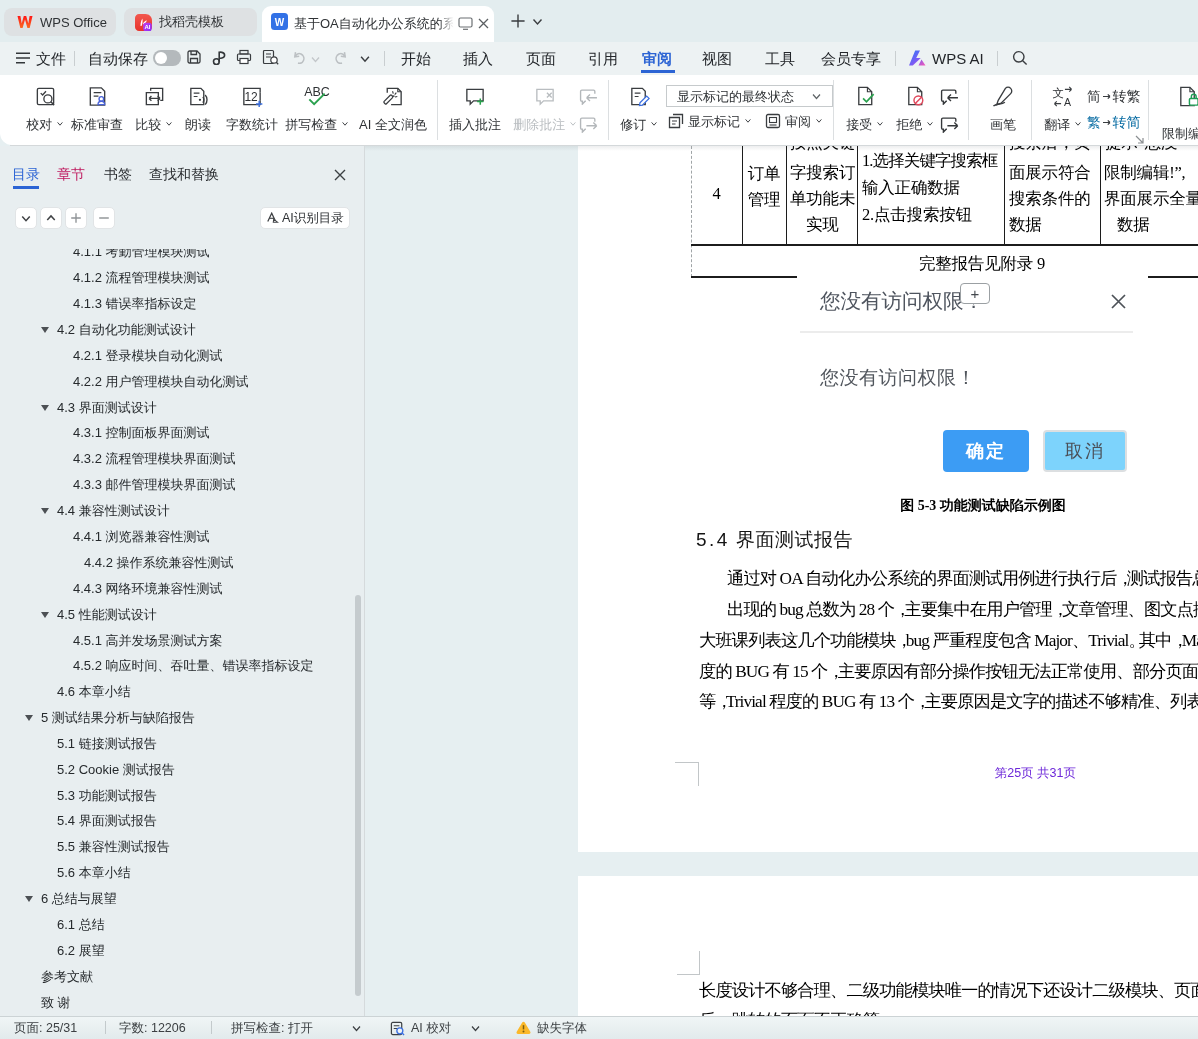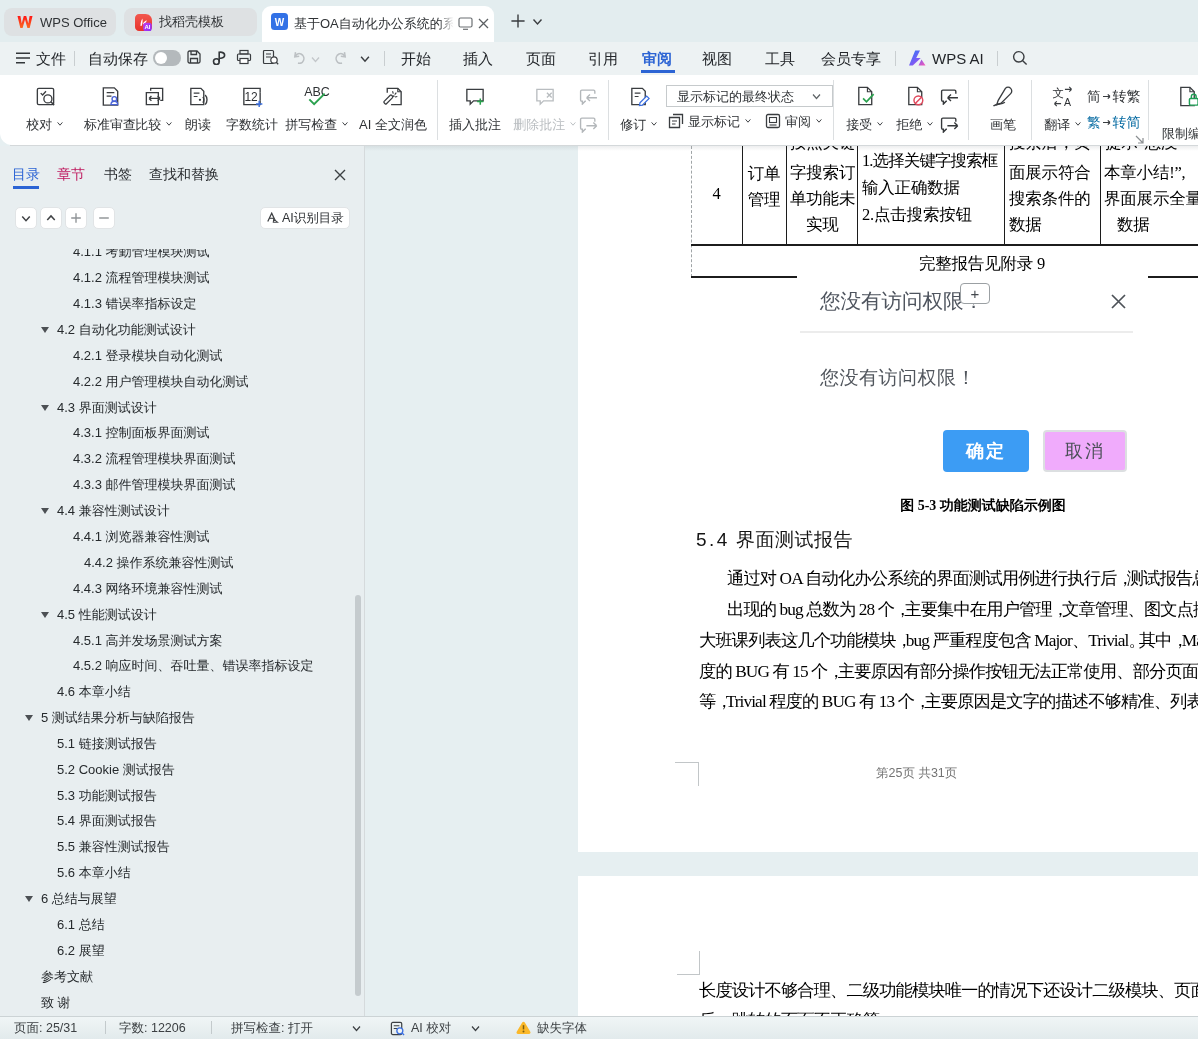--- a/index.html
+++ b/index.html
@@ -153,21 +153,21 @@
  <svg width="23" height="23" viewBox="0 0 24 24">
       <rect x="3.5" y="3.5" width="17" height="17" rx="1.5" stroke="#3a3d40" stroke-width="1.4" fill="none"></rect>
       <path d="M7 8.5 L9 10.5 L12.5 6.5" stroke="#3a3d40" stroke-width="1.4" fill="none"></path>
       <circle cx="14.5" cy="14.5" r="4.2" stroke="#3a3d40" stroke-width="1.4" fill="#fff"></circle>
       <path d="M17.6 17.6 L21 21" stroke="#3a3d40" stroke-width="1.5"></path>
     </svg>
  <div class="rlab">校对 <svg class="car" viewBox="0 0 10 10">
         <path d="M2 3 L5 6.5 L8 3" stroke="#3a3d40" stroke-width="1.2" fill="none"></path>
       </svg></div>
 </div>
-<div class="rb" style="left:82px;width:56px">
+<div class="rb" style="left:69px;width:56px">
  <svg width="23" height="23" viewBox="0 0 24 24">
       <path d="M4.5 3 H16 L19.5 6.5 V21 H4.5 Z" stroke="#3a3d40" stroke-width="1.4" fill="none"></path>
       <path d="M8 8 H16 M8 11.5 H13" stroke="#3a3d40" stroke-width="1.3"></path>
       <circle cx="16" cy="14.5" r="2.4" stroke="#4a63d8" stroke-width="1.4" fill="#fff"></circle>
       <path d="M12.5 20.5 C12.5 18.5,14 17,16 17 C18 17,19.5 18.5,19.5 20.5 Z" stroke="#4a63d8" stroke-width="1.4" fill="#fff"></path>
     </svg>
  <div class="rlab">标准审查</div>
 </div>
 <div class="rb" style="left:128px;width:52px">
  <svg width="23" height="23" viewBox="0 0 24 24">
@@ -438,45 +438,45 @@
 <div class="ttxt" style="left:862px;top:202px">2.点击搜索按钮</div>
 <div class="ab" style="left:1005px;top:146px;width:94px;height:7px;overflow:hidden">
     <div class="ttxt" style="left:4px;top:-16px">搜索后，页</div>
   </div>
 <div class="ttxt" style="left:1009px;top:160px">面展示符合</div>
 <div class="ttxt" style="left:1009px;top:186px">搜索条件的</div>
 <div class="ttxt" style="left:1009px;top:212px">数据</div>
 <div class="ab" style="left:1101px;top:146px;width:97px;height:7px;overflow:hidden">
     <div class="ttxt" style="left:4px;top:-16px">提示“您没</div>
   </div>
-<div class="ttxt" style="left:1104px;top:160px">本章小结!”,</div>
+<div class="ttxt" style="left:1104px;top:160px">限制编辑!”,</div>
 <div class="ttxt" style="left:1104px;top:186px">界面展示全量</div>
 <div class="ttxt" style="left:1117px;top:212px">数据</div>
 <div class="ttxt" style="left:691px;top:251px;width:582px;text-align:center">完整报告见附录 9</div>
 
 <div class="ab" style="left:797px;top:277px;width:351px;height:215px;background:#fff">
  <div class="ab ui" style="left:23px;top:10px;font-size:20.5px;color:#4e545e;letter-spacing:0">您没有访问权限！</div>
  <div class="ab" style="left:163px;top:6px;width:30px;height:21px;background:#fff;border:1px solid #9ba0a3;border-radius:4px;box-sizing:border-box;text-align:center;line-height:19px;font-size:15px;color:#44494e">+</div>
  <svg class="ab" style="left:313px;top:16px" width="17" height="17" viewBox="0 0 17 17">
       <path d="M2 2 L15 15 M15 2 L2 15" stroke="#4d5258" stroke-width="1.7"></path>
     </svg>
  <div class="ab" style="left:3px;top:54px;width:333px;height:2px;background:#ececec"></div>
  <div class="ab ui" style="left:23px;top:88px;font-size:19px;color:#51565d;letter-spacing:0.5px">您没有访问权限！</div>
  <div class="ab ui" style="left:146px;top:153px;width:86px;height:42px;background:#3c9cf4;border-radius:4px;color:#fff;font-size:18px;font-weight:bold;line-height:42px;text-align:center;letter-spacing:2px">确定</div>
- <div class="ab ui" style="left:246px;top:153px;width:84px;height:42px;background:#f0abfc;border:2px solid #dcdfe1;border-radius:4px;box-sizing:border-box;color:#4b5058;font-size:18px;line-height:38px;text-align:center;letter-spacing:2px">取消</div>
+ <div class="ab ui" style="left:246px;top:153px;width:84px;height:42px;background:#7dd3fc;border:2px solid #dcdfe1;border-radius:4px;box-sizing:border-box;color:#4b5058;font-size:18px;line-height:38px;text-align:center;letter-spacing:2px">取消</div>
 </div>
 <div class="ab doc" style="left:691px;top:497px;width:584px;text-align:center;font-size:14px;font-weight:bold;color:#000">图 5-3 功能测试缺陷示例图</div>
 <div class="ab ui" style="left:696px;top:527px;font-size:19px;color:#141414"><span style="letter-spacing:2.5px">5.4</span><span style="margin-left:6px;letter-spacing:0.5px">界面测试报告</span></div>
 <div class="bodyline" style="left:727px;top:566px">通过对 OA 自动化办公系统的界面测试用例进行执行后<span class="pt">，</span>测试报告总结</div>
 <div class="bodyline" style="left:727px;top:597px">出现的 bug 总数为 28 个<span class="pt">，</span>主要集中在用户管理<span class="pt">，</span>文章管理、图文点播、直播列表、</div>
 <div class="bodyline" style="left:699px;top:628px">大班课列表这几个功能模块<span class="pt">，</span>bug 严重程度包含 Major、Trivial<span class="pt">。</span>其中<span class="pt">，</span>Major 程度</div>
 <div class="bodyline" style="left:699px;top:659px">度的 BUG 有 15 个<span class="pt">，</span>主要原因有部分操作按钮无法正常使用、部分页面无法打开</div>
 <div class="bodyline" style="left:699px;top:689px">等<span class="pt">，</span>Trivial 程度的 BUG 有 13 个<span class="pt">，</span>主要原因是文字的描述不够精准、列表的长度</div>
 <div class="ab" style="left:675px;top:762px;width:23px;height:23px;border-right:1px solid #c2c6c8;border-top:1px solid #c2c6c8"></div>
-<div class="ab ui" style="left:876px;top:765px;width:200px;text-align:left;font-size:12.5px;color:#737373">第25页 共31页</div>
+<div class="ab ui" style="left:876px;top:765px;width:200px;text-align:right;font-size:12.5px;color:#6d28d9">第25页 共31页</div>
 <div class="ab" style="left:677px;top:951px;width:22px;height:23px;border-right:1px solid #c2c6c8;border-bottom:1px solid #c2c6c8"></div>
 <div class="ab" style="left:578px;top:876px;width:700px;height:140px;overflow:hidden">
  <div class="bodyline" style="left:121px;top:102px">长度设计不够合理、二级功能模块唯一的情况下还设计二级模块、页面自动跳转</div>
  <div class="bodyline" style="left:121px;top:132px">后，跳转的页面不正确等。</div>
 </div>
 <div class="ab" style="left:0;top:1016px;width:1198px;height:23px;background:linear-gradient(#f0f5f6,#e2eaec);border-top:1px solid #ccd3d5;box-sizing:border-box"></div>
 <div class="ab" style="left:14px;top:1020px;font-size:12.5px;color:#3c4043">页面: 25/31</div>
 <div class="ab" style="left:105px;top:1021px;width:1px;height:13px;background:#c3cacc"></div>
 <div class="ab" style="left:119px;top:1020px;font-size:12.5px;color:#3c4043">字数: 12206</div>
 <div class="ab" style="left:211px;top:1021px;width:1px;height:13px;background:#c3cacc"></div>

